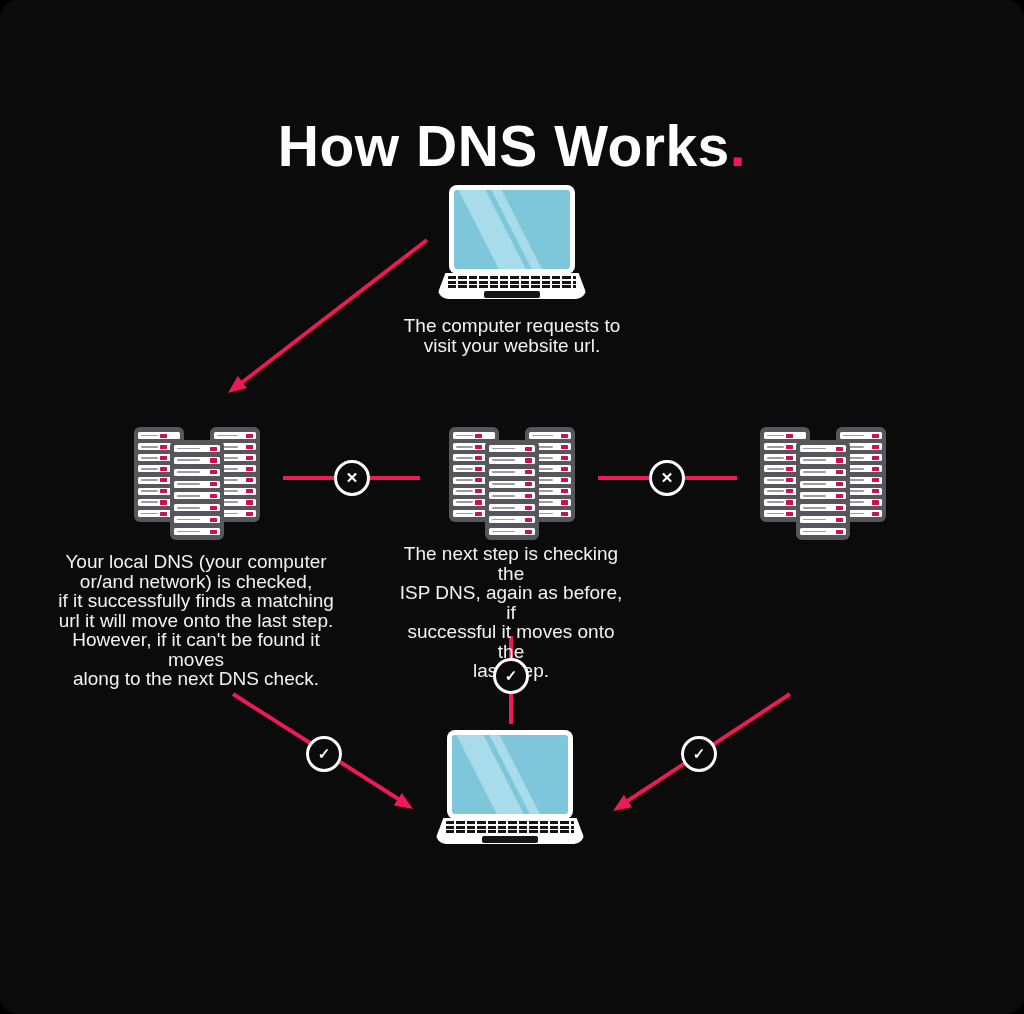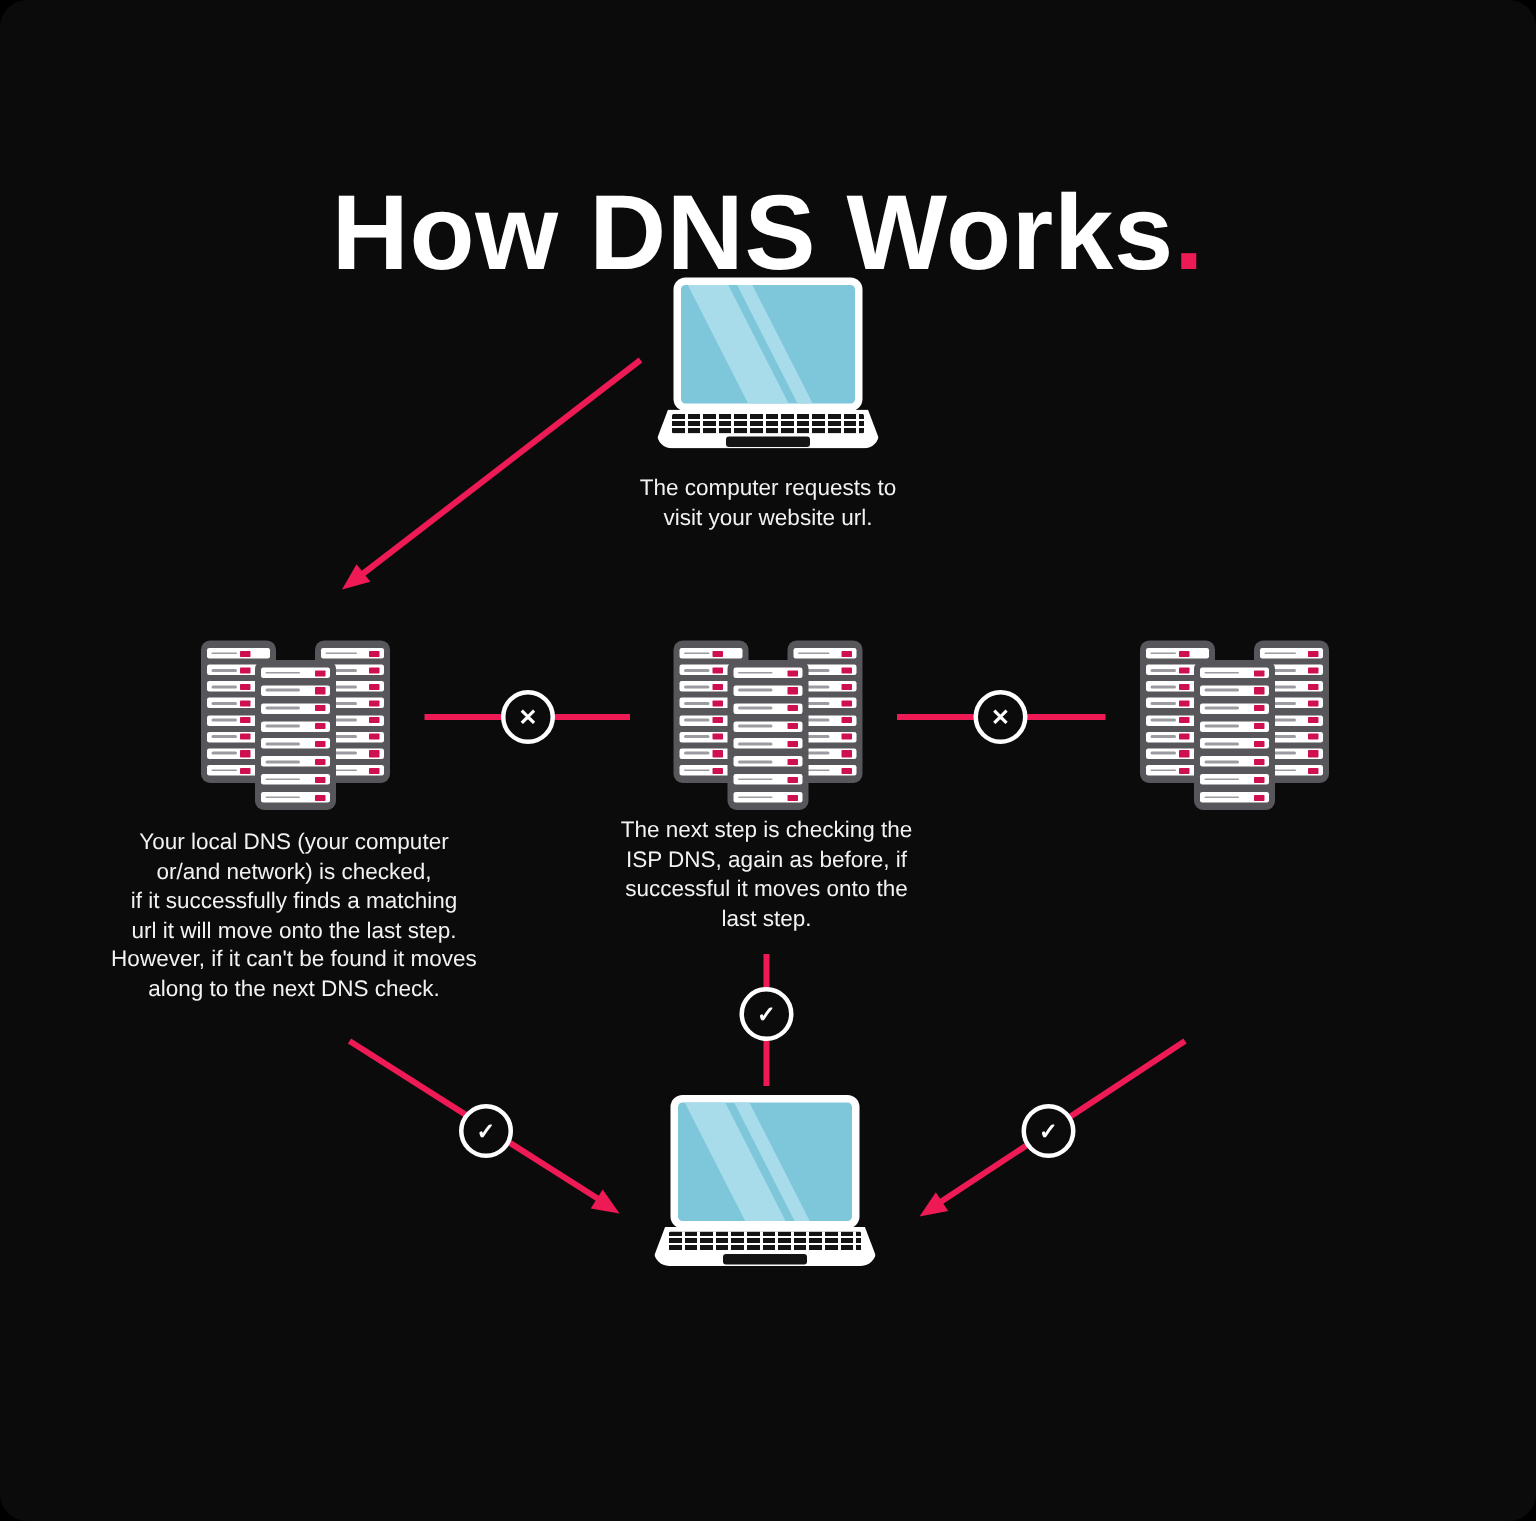--- a/index.html
+++ b/index.html
@@ -11,21 +11,21 @@
   }
   html,body{margin:0;padding:0;background:#000;}
   #canvas{
     position:relative; width:1024px; height:1014px; overflow:hidden;
     background:var(--background); border-radius:18px;
     font-family:"Liberation Sans", sans-serif;
   }
   
   #title{
     position:absolute; top:70px; left:0; width:100%; height:76px;
-    line-height:76px; text-align:center; font-size:71px; font-weight:bold;
+    line-height:76px; text-align:center; font-size:57px; font-weight:bold;
     color:var(--title-white); letter-spacing:0.5px; z-index:2;
   }
   #title .dot{color:var(--accent);}
   
   #connectors{position:absolute; left:0; top:0; z-index:1;}
   #connectors line{stroke:var(--accent); stroke-width:4;}
   #connectors polygon{fill:var(--accent);}
   
   .laptop{position:absolute; width:148px; height:114px; z-index:2;}
   .laptop .screen{
@@ -74,21 +74,21 @@
     background:var(--slat-line); border-radius:1px;
   }
   .tower i::after{
     content:""; position:absolute; right:3px; top:1.6px; width:7px; height:4.2px;
     background:var(--indicator); border-radius:0.5px;
   }
   .t-back-left i::before{width:40%;}
   .t-back-left i::after{right:13px;}
   
   .caption{
-    position:absolute; font-size:15px; line-height:19.5px; color:var(--text);
+    position:absolute; font-size:19px; line-height:19.5px; color:var(--text);
     text-align:center; white-space:pre-line; z-index:2;
   }
   
   .badge{
     position:absolute; width:30px; height:30px; border:3px solid #fff;
     border-radius:50%; background:var(--background); color:#fff;
     display:flex; align-items:center; justify-content:center;
     font-size:15px; font-weight:bold; z-index:3;
   }
   

